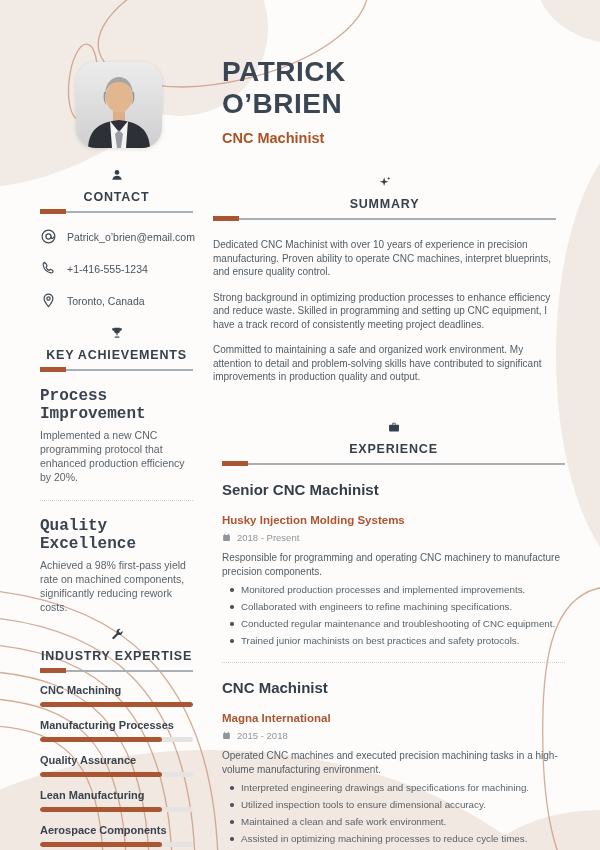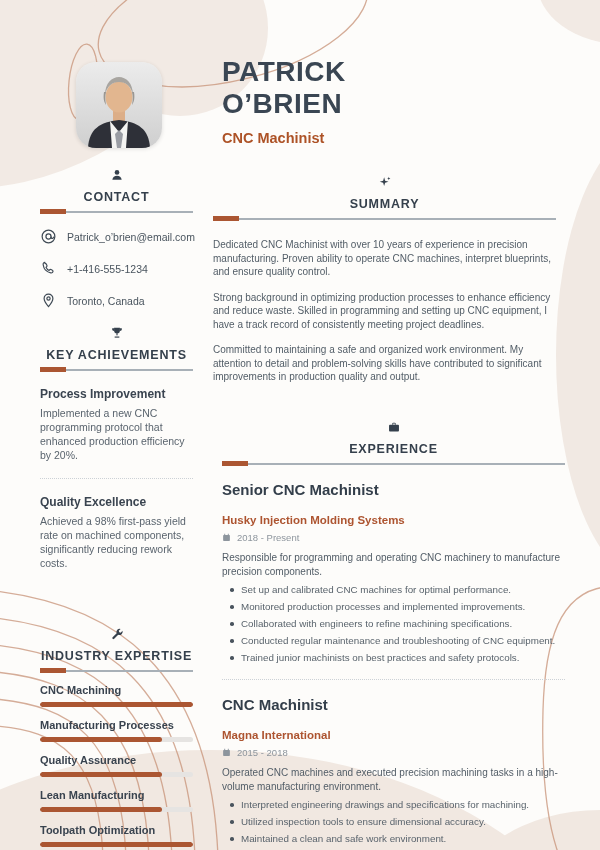--- a/index.html
+++ b/index.html
@@ -36,21 +36,21 @@
   .rule::after { content:""; position:absolute; left:0; top:-2px; width:26px; height:5px;
                  background:var(--accent,#ab5632); }
 
   
   .contact-row { display:flex; align-items:center; gap:10px; margin-top:15px;
                  font-size:10.5px; color:#49545e; }
   .contact-row:first-of-type { margin-top:22px; }
   .contact-row svg { width:17px; height:17px; flex:none; }
 
   
-  .ach-title { font-size:12px; font-weight:bold; color:#3a4450; margin:16px 0 6px; }
+  .ach-title { font-size:16px; font-weight:bold; color:#3a4450; margin:16px 0 6px;font-family:Liberation Mono, monospace; }
   .ach-text { font-size:10.5px; line-height:1.33; color:#5a646e; }
   .dotted { border:none; border-top:1.5px dotted #ccd1d6; margin:15px 0 0; }
 
   
   .skill { margin-top:12px; }
   .skill:first-of-type { margin-top:20px; }
   .skill-name { font-size:11px; font-weight:bold; color:#39434f; margin-bottom:6px; }
   .bar { height:5px; background:#e6e4e2; border-radius:3px; overflow:hidden; }
   .bar-fill { height:100%; background:var(--accent,#ab5632); border-radius:3px; }
 
@@ -205,20 +205,26 @@
           <div class="bar-fill" style="width: 80%;"></div>
         </div>
     </div>
     <div class="skill">
       <div class="skill-name">Lean Manufacturing</div>
       <div class="bar">
           <div class="bar-fill" style="width: 80%;"></div>
         </div>
     </div>
     <div class="skill">
+      <div class="skill-name">Aerospace Components</div>
+      <div class="bar">
+          <div class="bar-fill" style="width: 80%;"></div>
+        </div>
+    </div>
+    <div class="skill">
       <div class="skill-name">Toolpath Optimization</div>
       <div class="bar">
           <div class="bar-fill" style="width: 100%;"></div>
         </div>
     </div>
   </section>
 
   <section class="layer sec-main summary-sec">
     <div class="sec-head">
       <svg viewBox="0 0 24 24" fill="#35404c">
@@ -249,21 +255,20 @@
       <div class="dateline">
         <svg viewBox="0 0 24 24" fill="#8d959d">
           <rect x="3" y="5" width="18" height="16" rx="2"></rect>
             <rect x="6" y="2" width="2.5" height="4" fill="#8d959d"></rect>
             <rect x="15.5" y="2" width="2.5" height="4"></rect>
         </svg>
         <span>2018 - Present</span>
       </div>
       <div class="job-desc">Responsible for programming and operating CNC machinery to manufacture precision components.</div>
       <ul>
-        <li>Set up and calibrated CNC machines for optimal performance.</li>
         <li>Monitored production processes and implemented improvements.</li>
         <li>Collaborated with engineers to refine machining specifications.</li>
         <li>Conducted regular maintenance and troubleshooting of CNC equipment.</li>
         <li>Trained junior machinists on best practices and safety protocols.</li>
       </ul>
     </div>
 
     <hr class="job-divider">
 
     <div class="job">

